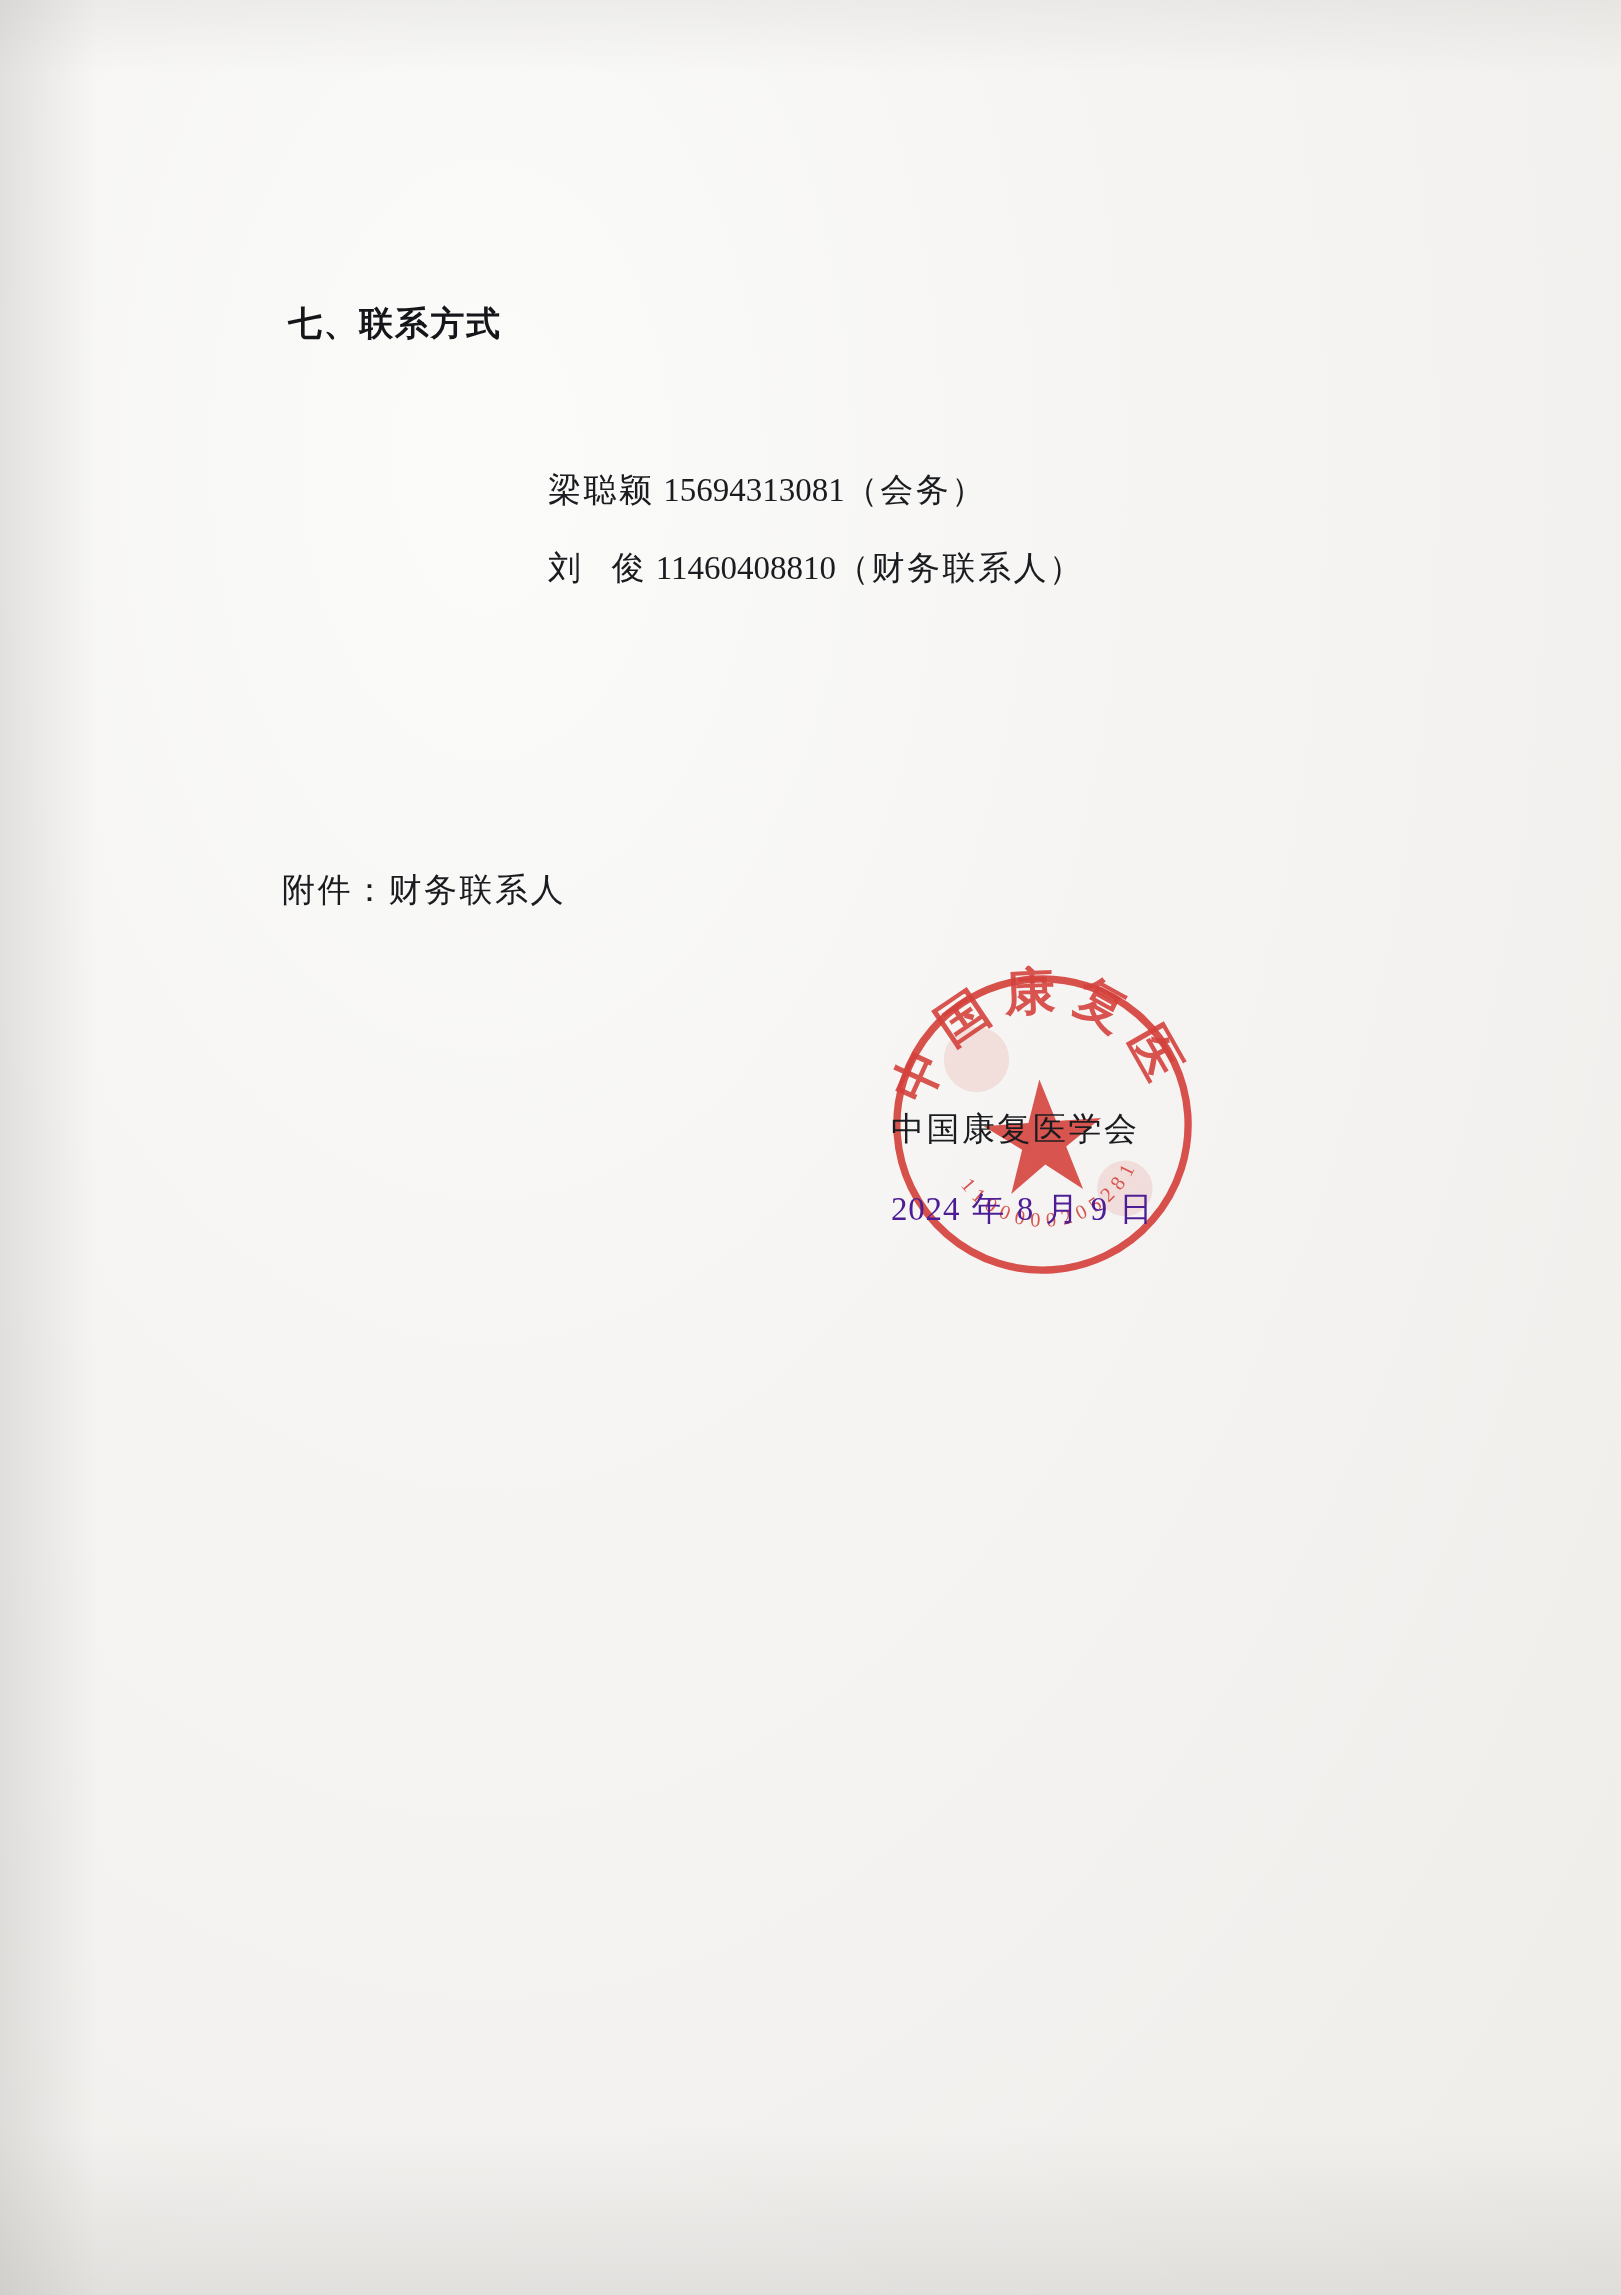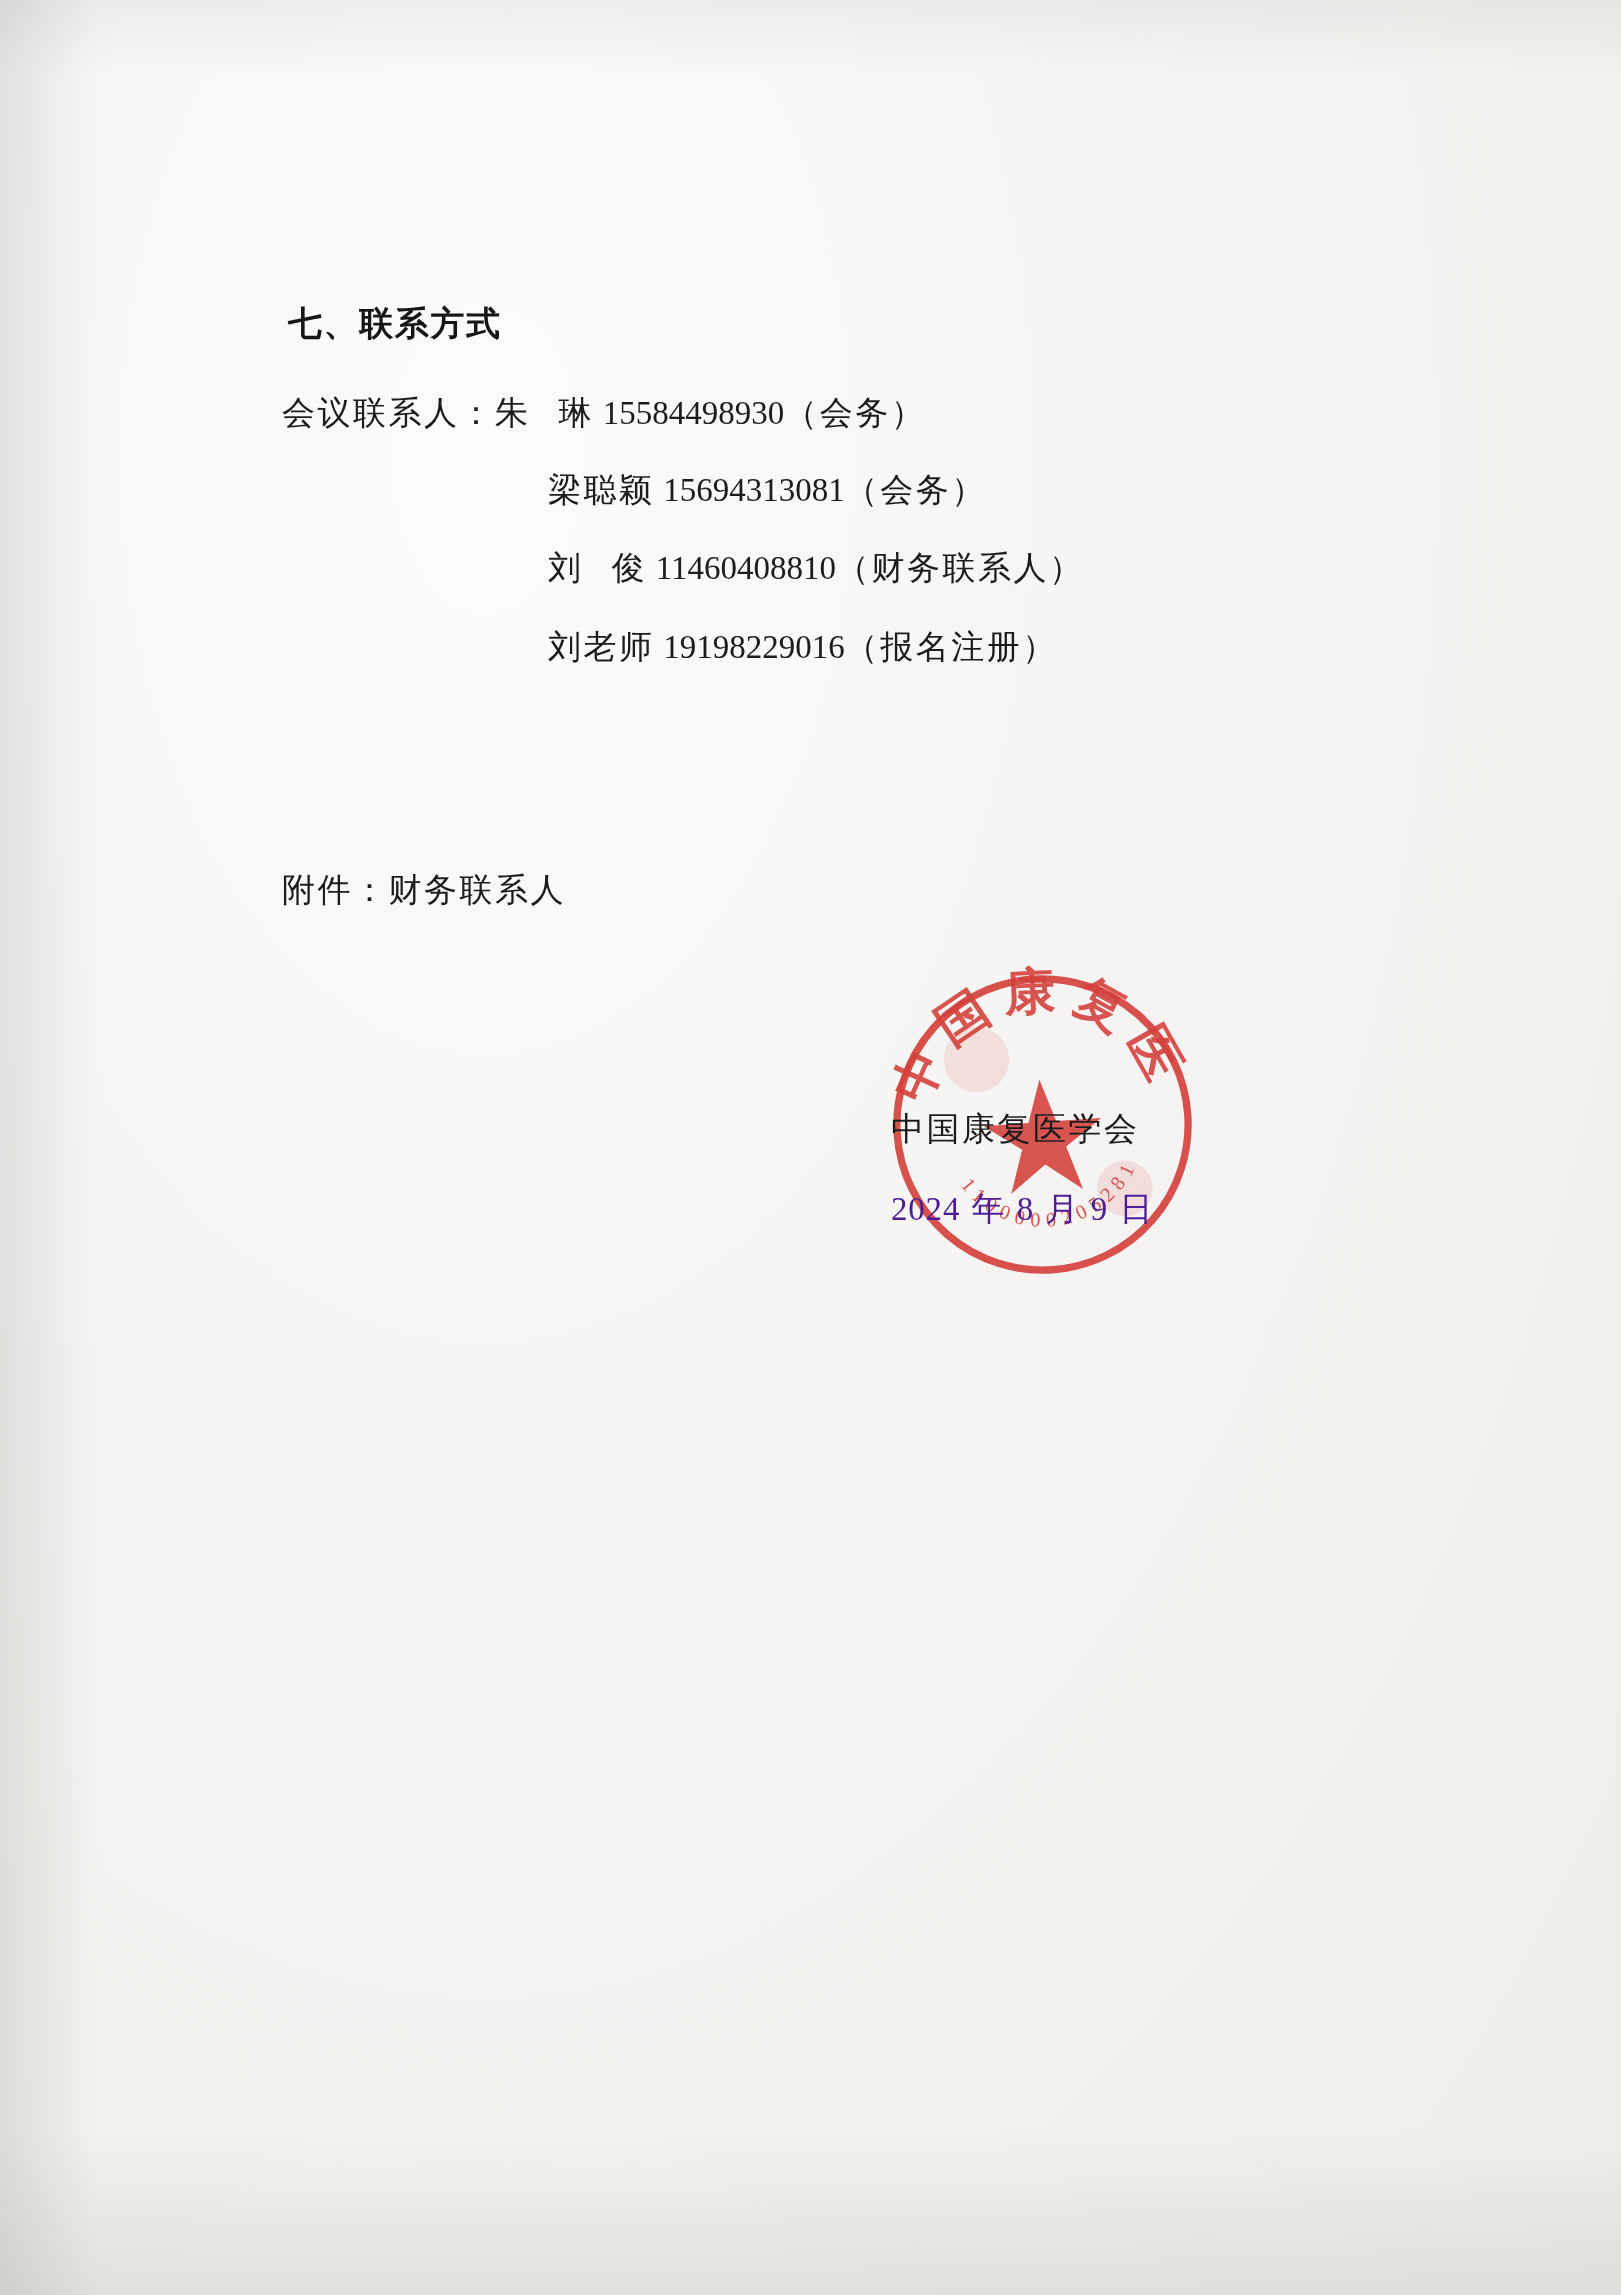--- a/index.html
+++ b/index.html
@@ -121,35 +121,29 @@
 
 <div class="paper"></div>
 <div class="paper-shade-top"></div>
 <div class="paper-shade-left"></div>
 <div class="paper-shade-bottom"></div>
 
 <div class="content">
 
   <div class="section-heading">七、联系方式</div>
 
-  <div class="line l-contact1">
-    <span class="cjk">会议联系人：</span><span class="cjk">朱</span><span class="gap-wide"></span><span class="cjk">琳</span> <span class="num">15584498930</span><span class="cjk">（会务）</span>
-  </div>
 
   <div class="line l-contact2">
     <span class="cjk">梁聪颖</span> <span class="num">15694313081</span><span class="cjk">（会务）</span>
   </div>
 
   <div class="line l-contact3">
     <span class="cjk">刘</span><span class="gap-wide"></span><span class="cjk">俊</span> <span class="num">11460408810</span><span class="cjk">（财务联系人）</span>
   </div>
 
-  <div class="line l-contact4">
-    <span class="cjk">刘老师</span> <span class="num">19198229016</span><span class="cjk">（报名注册）</span>
-  </div>
 
 
   <div class="line l-attach">
     <span class="cjk">附件：财务联系人</span>
   </div>
 
   <div class="seal">
     <svg width="319" height="319" viewBox="0 0 390 390" xmlns="http://www.w3.org/2000/svg">
       <defs>
         <path id="arcTop" d="M 53 195 A 142 142 0 0 1 337 195"></path>

